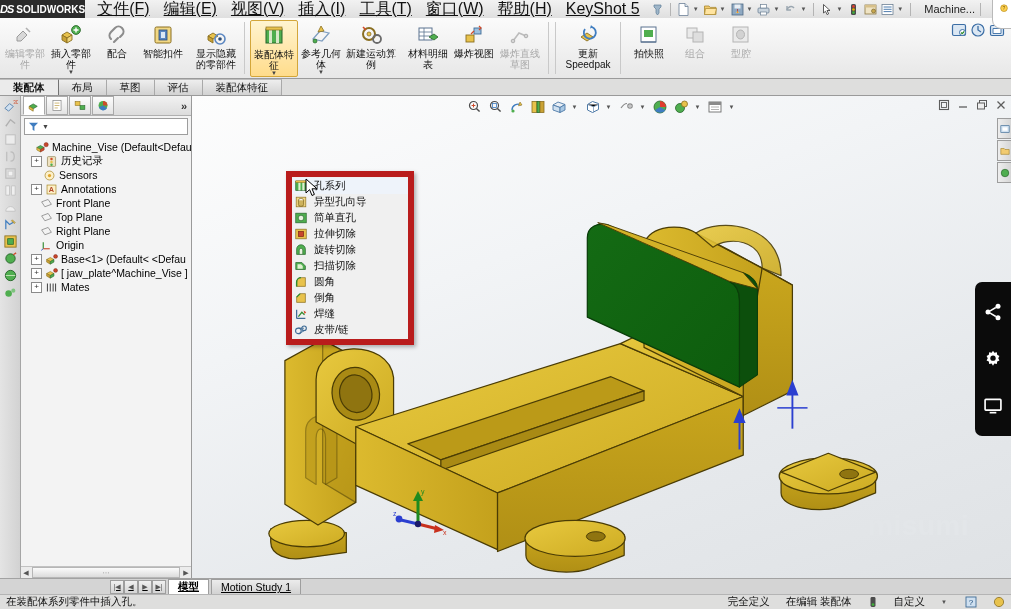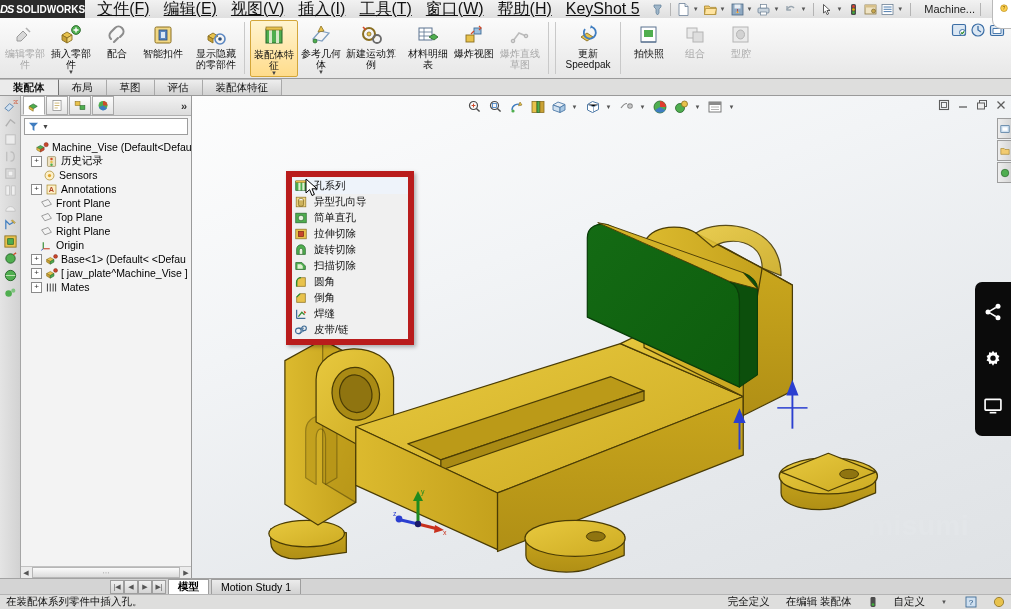--- a/index.html
+++ b/index.html
@@ -83,21 +83,21 @@
   .blackpanel svg{display:block;}
 
   
   .flyout{position:absolute;left:252px;top:75px;width:116px;background:#f0f0f0;border:6px solid #b91c1c;
           box-shadow:2px 2px 4px rgba(0,0,0,.3);z-index:60;padding:1px 0;margin-left:34px;}
   .fly-item{height:16px;display:flex;align-items:center;gap:6px;padding-left:2px;font-size:10.5px;color:#111;}
   .fly-ico{width:14px;height:14px;flex:0 0 auto;}
   .cursor-arrow{position:absolute;left:305px;top:82px;z-index:70;}
 
   
-  .btmstrip{height:15px;background:#d4d4d4;border-top:1px solid #a2a2a2;display:flex;align-items:stretch;}
+  .btmstrip{height:15px;background:#d4d4d4;border-top:1px solid #a2a2a2;display:flex;align-items:stretch;text-decoration:underline;}
   .navbtns{display:flex;align-items:center;margin-left:110px;}
   .navb{width:12px;height:12px;border:1px solid #9e9e9e;background:linear-gradient(#f0f0f0,#d4d4d4);font-size:7px;display:flex;align-items:center;justify-content:center;color:#555;}
   .btab{padding:0 9px;display:flex;align-items:center;font-size:10.5px;border:1px solid #9e9e9e;border-bottom:none;background:linear-gradient(#ececec,#d2d2d2);margin-left:2px;}
   .btab.active{background:#fff;font-weight:bold;}
   .statusbar{height:14px;background:#dededd;border-top:1px solid #b4b4b4;display:flex;align-items:center;padding:0 6px;gap:8px;}
   .st-left{font-size:10.5px;color:#111;}
   .st-right{margin-left:auto;display:flex;align-items:center;gap:16px;font-size:10.5px;color:#111;}
 </style>
 </head>
 <body>

